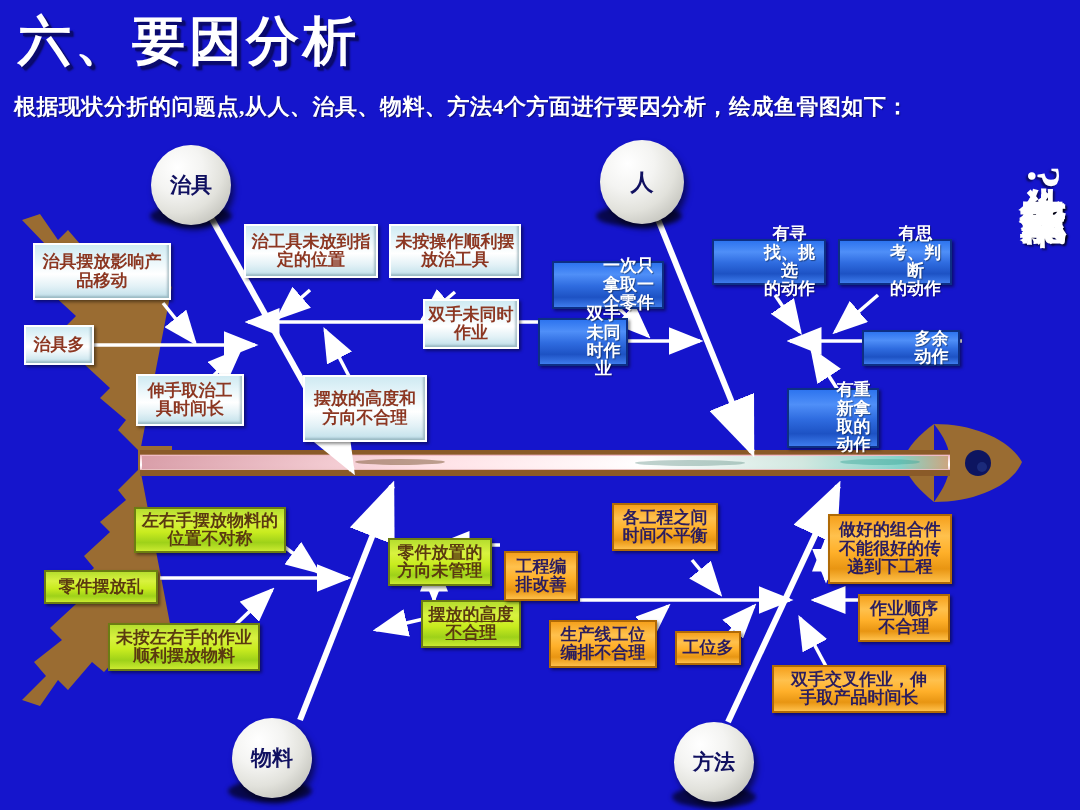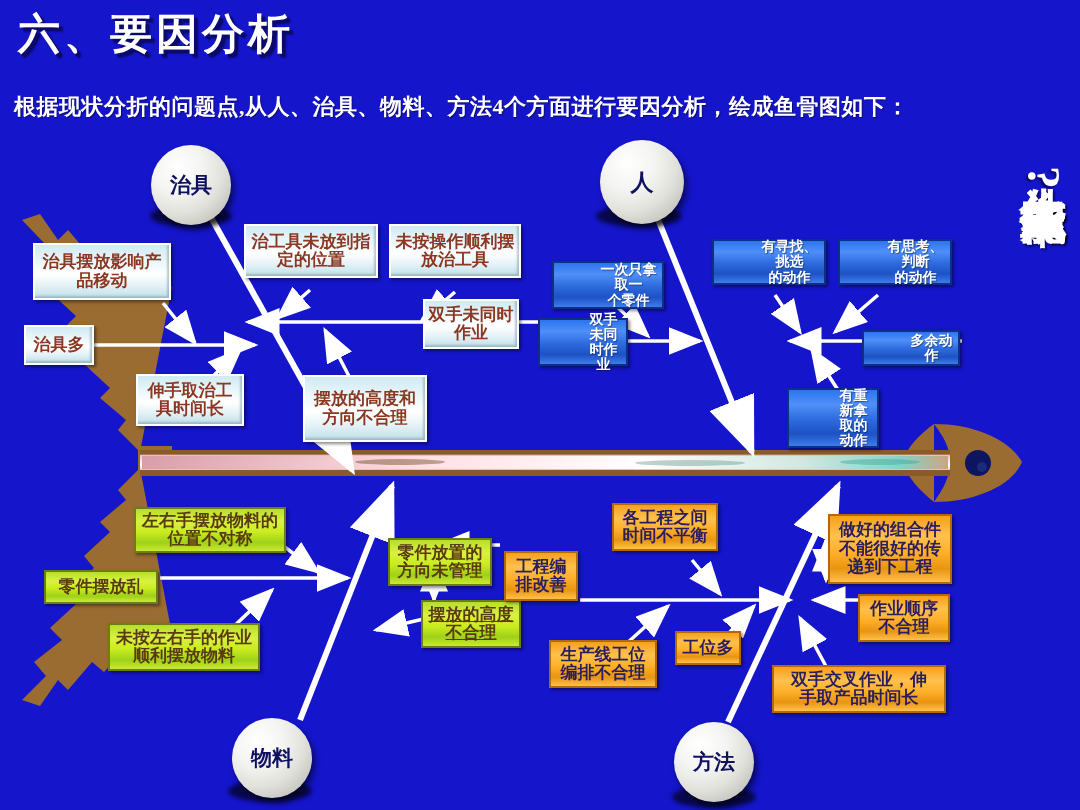--- a/index.html
+++ b/index.html
@@ -9,21 +9,21 @@
     background:#1515cc;
     font-family:"Liberation Serif","DejaVu Serif",serif;
     overflow:hidden;
     position:relative;
   }
   #stage{position:absolute;left:0;top:0;width:1080px;height:810px;}
 
   
   #title{
     position:absolute;left:18px;top:6px;
-    font-size:42px;font-weight:700;color:#ffffff;
+    font-size:53px;font-weight:700;color:#ffffff;
     letter-spacing:4px;
     text-shadow:3px 3px 0 #0a0a6e, 4px 4px 2px rgba(0,0,0,.55);
     font-family:"Liberation Serif","DejaVu Serif",serif;
     white-space:nowrap;
   }
   #subtitle{
     position:absolute;left:14px;top:92px;
     font-size:22px;font-weight:700;color:#ffffff;
     letter-spacing:0.5px;white-space:nowrap;
     text-shadow:1px 1px 1px rgba(0,0,0,.45);
@@ -82,21 +82,21 @@
     border:2px solid #ffffff;
     box-shadow:inset -2px -2px 2px rgba(120,150,160,.5), 2px 2px 3px rgba(0,0,0,.45);
     font-size:17px;
   }
   
   .box.blue{
     background:linear-gradient(to bottom,#2d74ef 0%,#4f8ff8 26%,#2f6ce0 52%,#1d52c4 78%,#3e7ced 100%);
     color:#ffffff;
     border:2px solid #0d2f84;
     box-shadow:2px 2px 3px rgba(0,0,0,.45);
-    font-size:14px;
+    font-size:17px;
     text-shadow:1px 1px 1px rgba(0,0,0,.4);
     padding-left:44px;
   }
   
   .box.green{
     background:linear-gradient(to bottom,#b6de2e 0%,#d9f23f 30%,#c9ec1f 55%,#9ed119 80%,#caea30 100%);
     color:#5a3a10;
     border:2px solid #6c7d12;
     box-shadow:2px 2px 3px rgba(0,0,0,.45);
     font-size:17px;
@@ -286,21 +286,21 @@
 顺利摆放物料</div>
   <div class="box green" style="left:388px;top:538px;width:104px;height:48px;">零件放置的
 方向未管理</div>
   <div class="box green" style="left:421px;top:600px;width:100px;height:48px;text-decoration:underline;">摆放的高度
 不合理</div>
 
   <div class="box orange" style="left:612px;top:503px;width:106px;height:48px;">各工程之间
 时间不平衡</div>
   <div class="box orange" style="left:504px;top:551px;width:74px;height:50px;">工程编
 排改善</div>
-  <div class="box orange" style="left:549px;top:620px;width:108px;height:48px;margin-top:20px;">生产线工位
+  <div class="box orange" style="left:549px;top:620px;width:108px;height:48px;">生产线工位
 编排不合理</div>
   <div class="box orange" style="left:675px;top:631px;width:66px;height:34px;">工位多</div>
   <div class="box orange" style="left:828px;top:514px;width:124px;height:70px;">做好的组合件
 不能很好的传
 递到下工程</div>
   <div class="box orange" style="left:858px;top:594px;width:92px;height:48px;">作业顺序
 不合理</div>
   <div class="box orange" style="left:772px;top:665px;width:174px;height:48px;">双手交叉作业，伸
 手取产品时间长</div>
 

